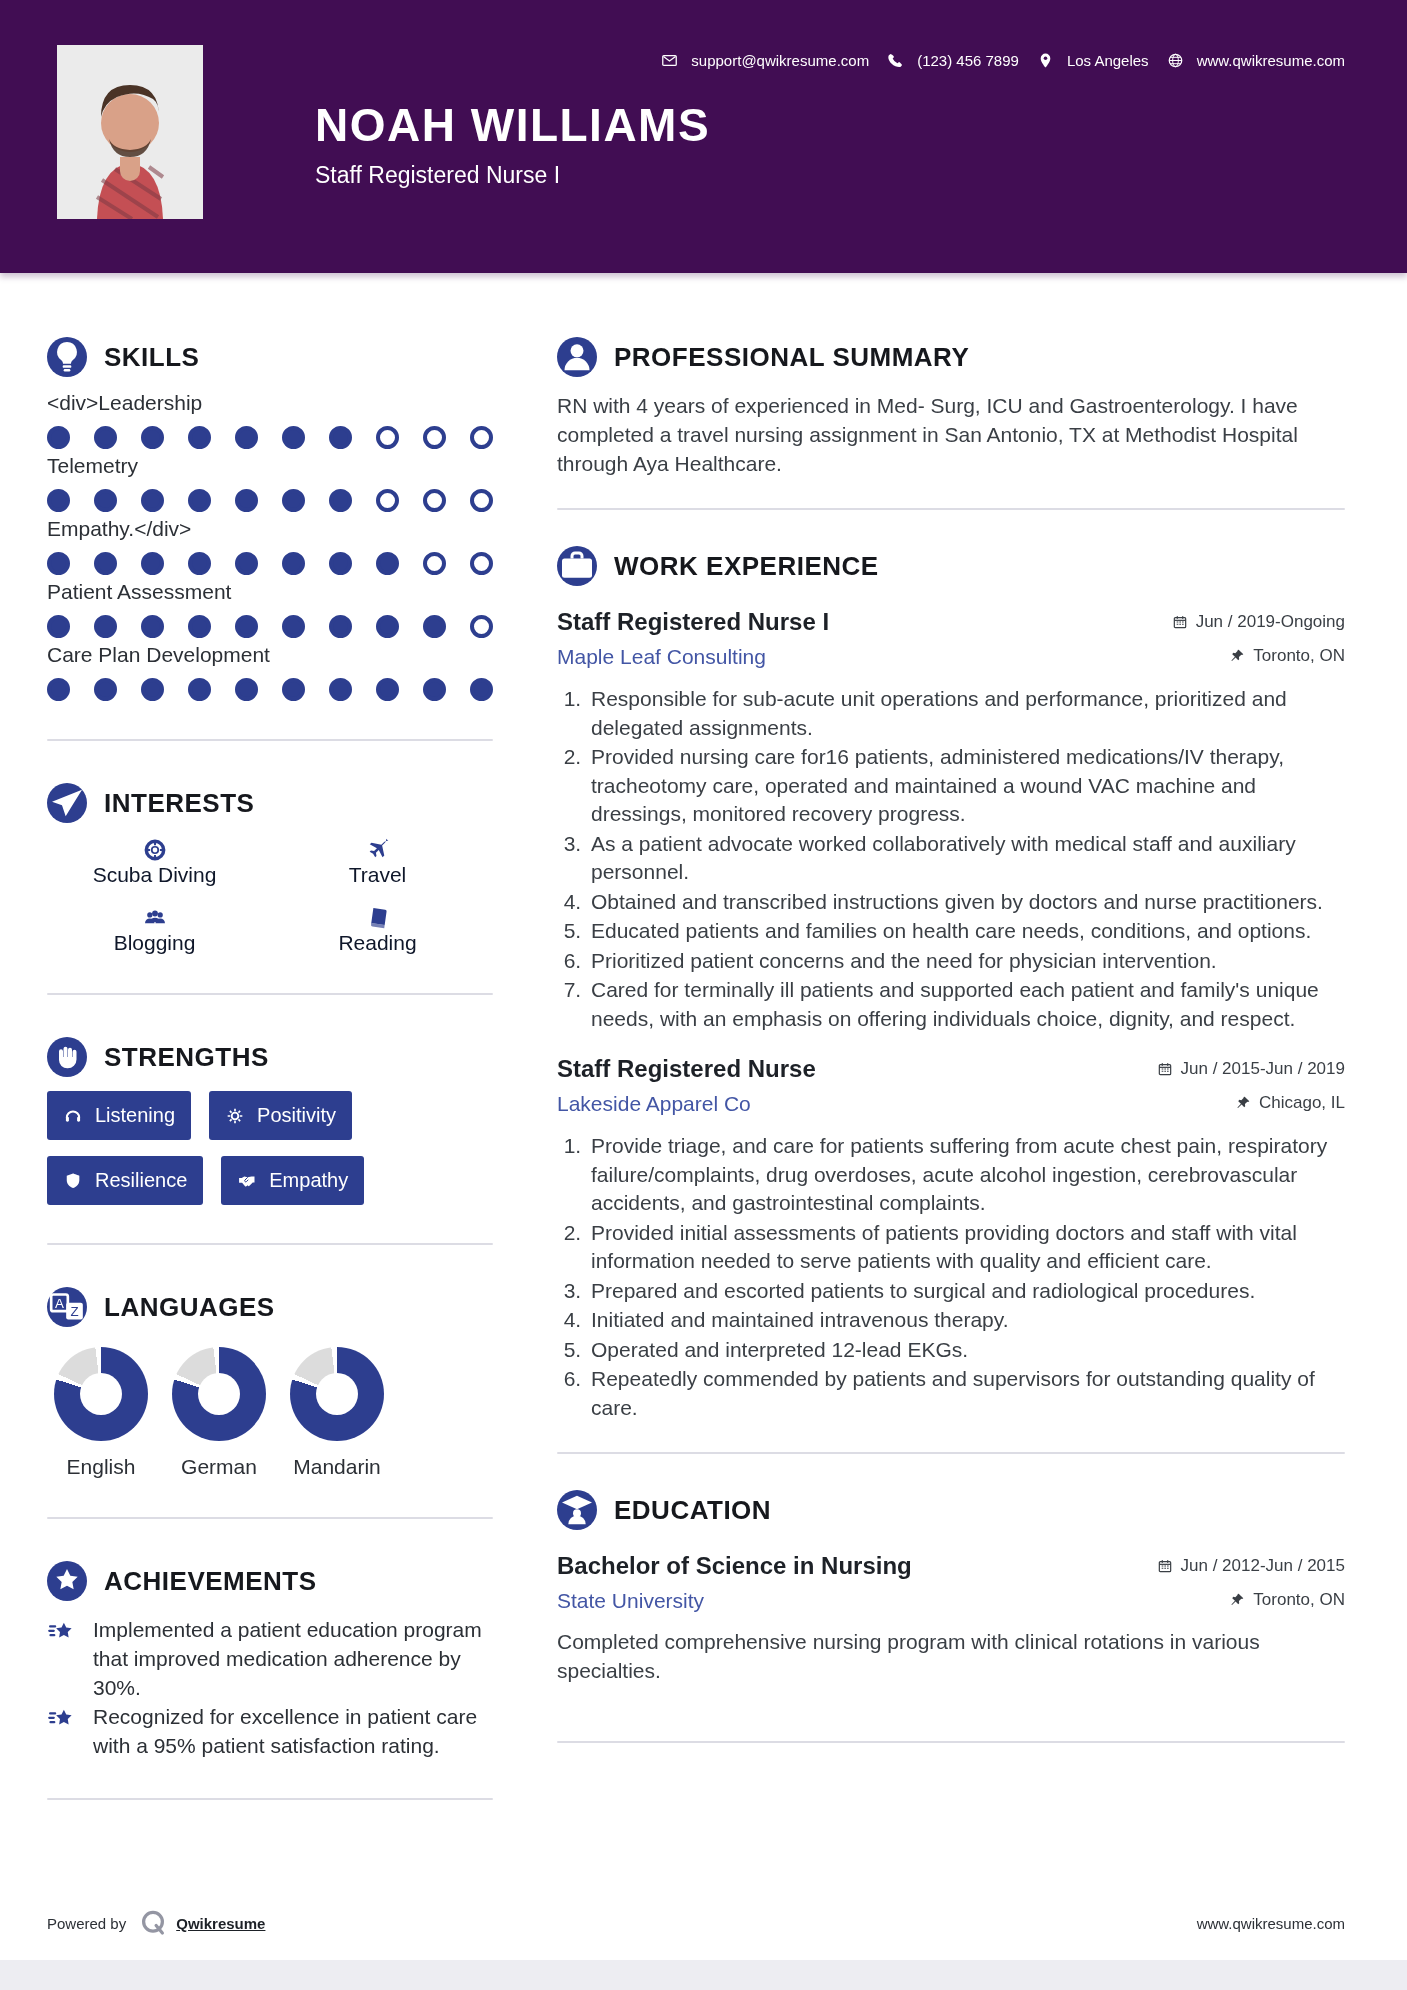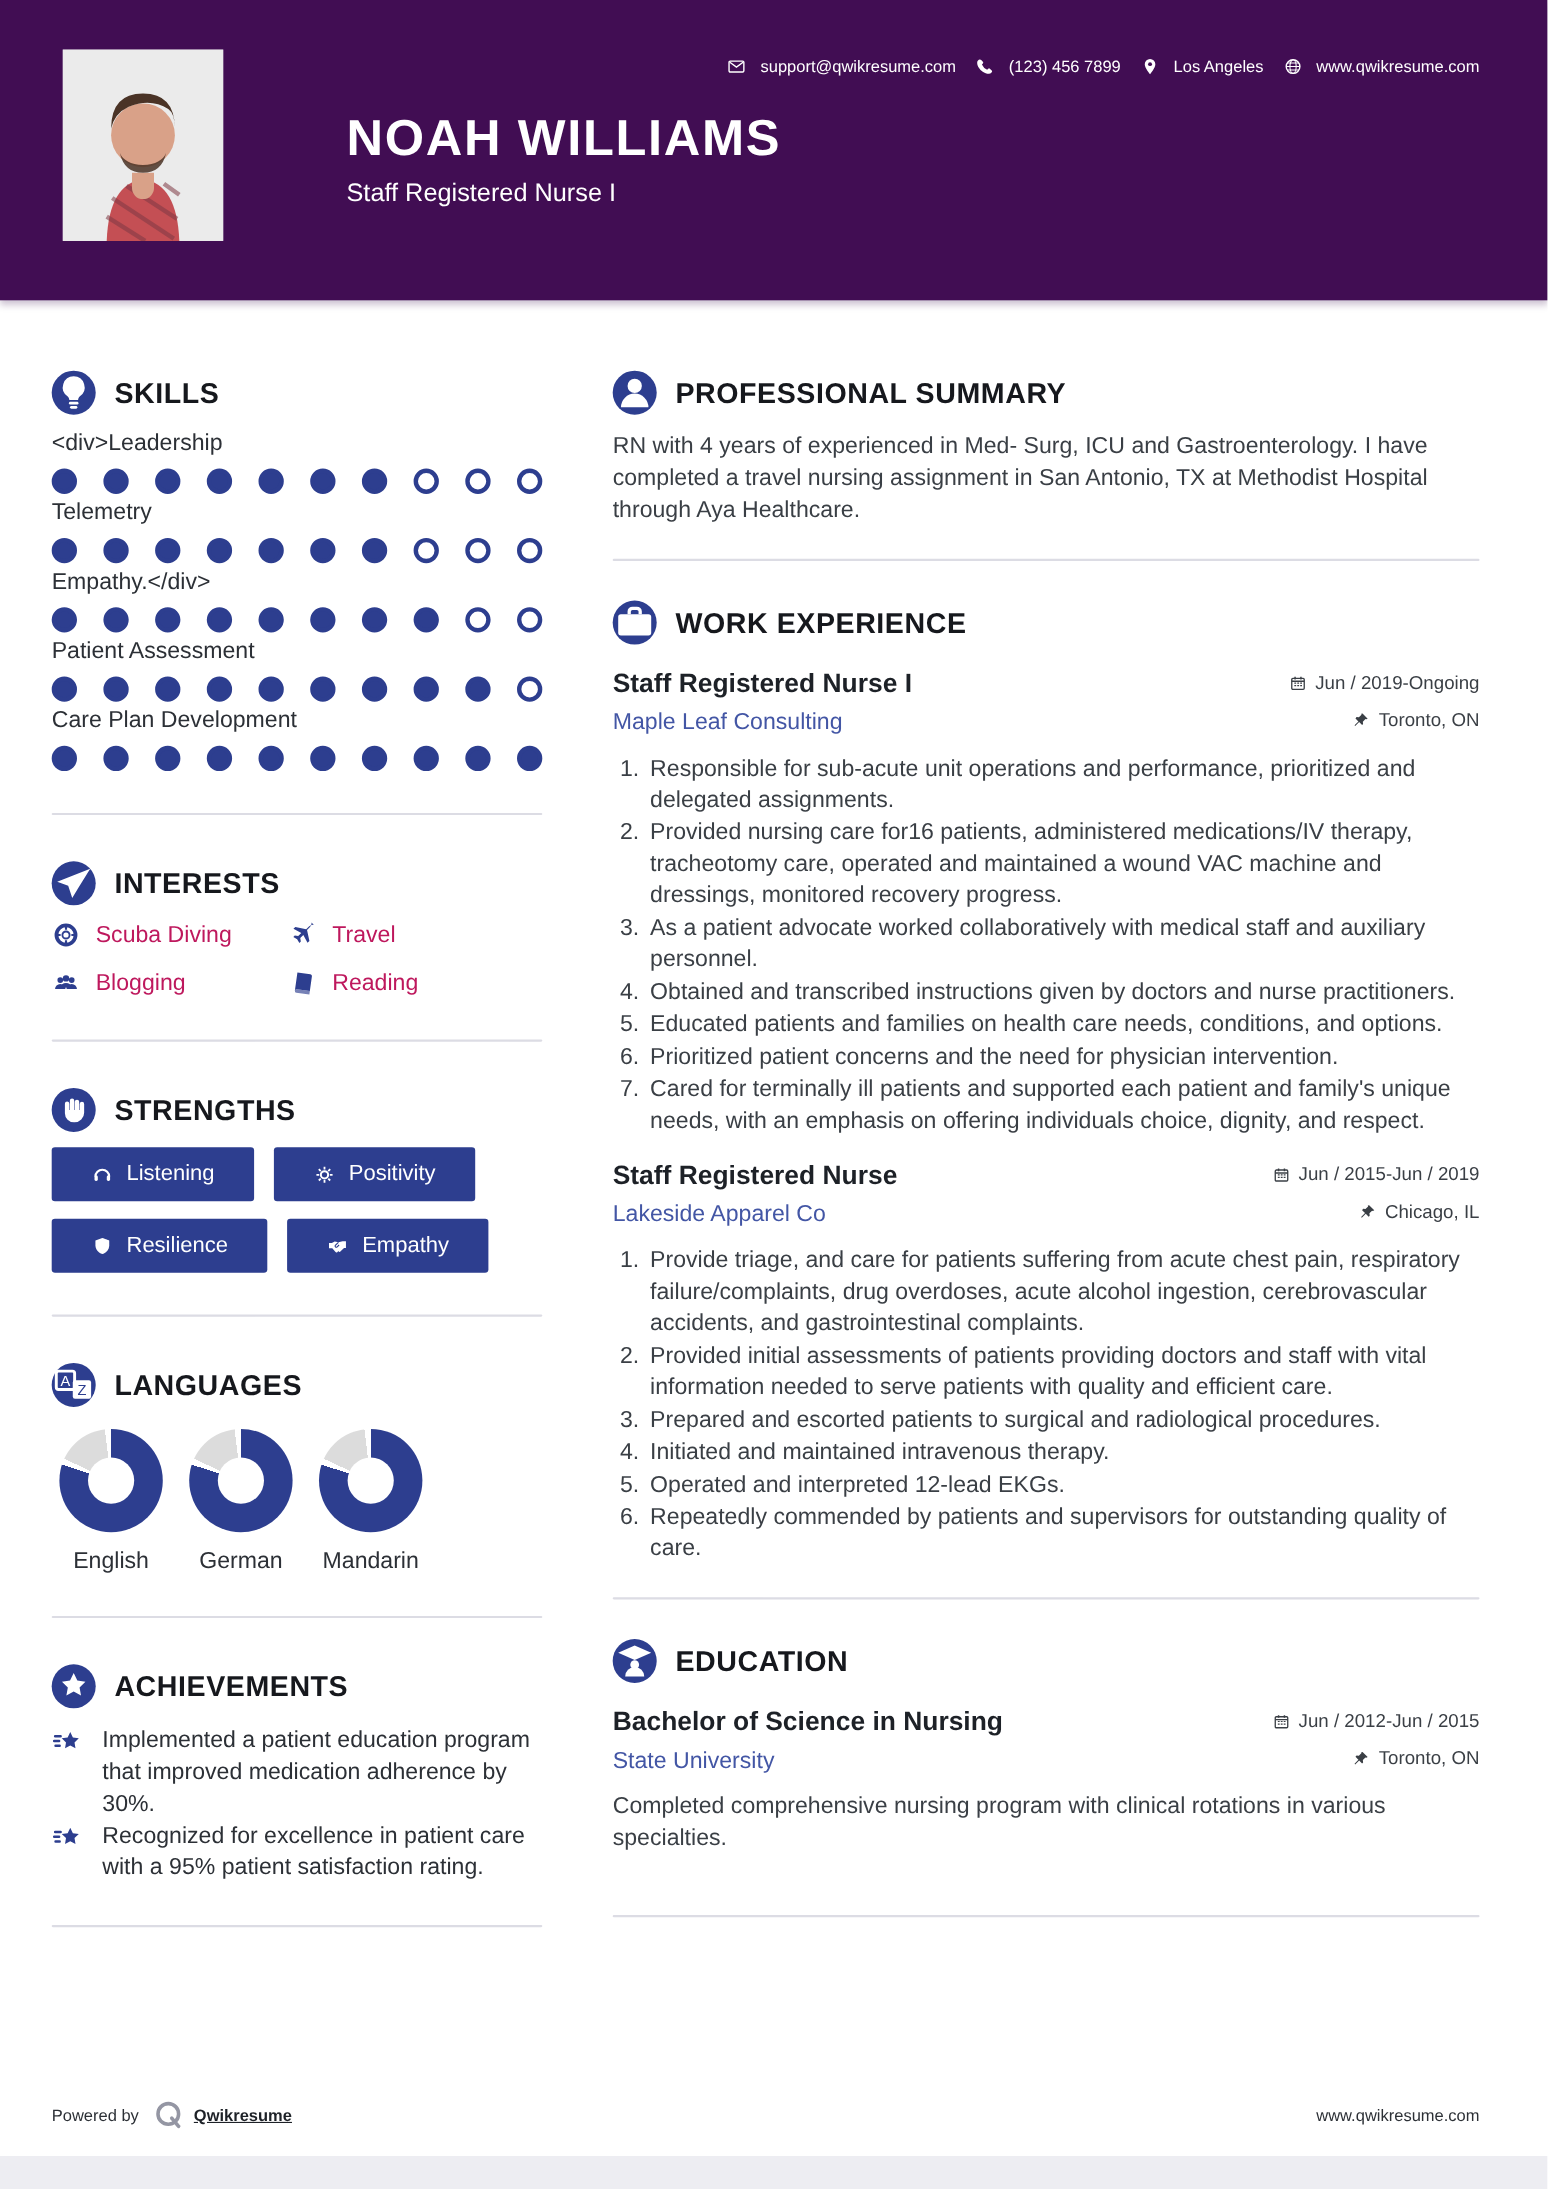--- a/index.html
+++ b/index.html
@@ -45,26 +45,26 @@
   .head-icon svg{width:22px;height:22px;}
   .section-head h2{font-size:26px;font-weight:800;color:var(--dark);letter-spacing:.5px;margin:0;}
   
   .skill{margin-top:5px;}
   .skill-label{font-size:21px;color:#2c3036;}
   .dots{display:flex;gap:24px;margin-top:11px;}
   .dot{width:23px;height:23px;border-radius:50%;border:4.5px solid var(--blue);background:#fff;}
   .dot.filled{background:var(--blue);}
   
   .interests-grid{display:grid;grid-template-columns:215px 1fr;row-gap:18px;margin-top:6px;}
-  .interest{display:flex;align-items:center;gap:14px;font-size:21px;color:#be185d;}
+  .interest{display:flex;align-items:center;font-size:21px;color:#0f172a;flex-direction:column;}
   .interest .ic{width:26px;height:26px;color:var(--blue);flex:0 0 26px;}
   
   .pills{display:flex;flex-wrap:wrap;gap:16px 18px;margin-top:8px;max-width:446px;}
   .pill{display:inline-flex;align-items:center;gap:12px;background:var(--blue);color:#fff;
-    font-size:20px;padding:13px 36px;border-radius:3px;}
+    font-size:20px;padding:13px 16px;border-radius:3px;}
   .pill .ic{width:20px;height:20px;color:#fff;}
   
   .langs{display:flex;gap:10px;margin-top:20px;}
   .lang{width:108px;display:flex;flex-direction:column;align-items:center;}
   .donut{width:94px;height:94px;border-radius:50%;position:relative;}
   .donut::after{content:"";position:absolute;inset:26px;background:#fff;border-radius:50%;}
   .lang-label{margin-top:14px;font-size:21px;color:#2c3036;}
   
   .ach{display:flex;gap:16px;}
   .ach .ic{width:30px;height:30px;color:var(--blue);flex:0 0 30px;margin-top:2px;}

